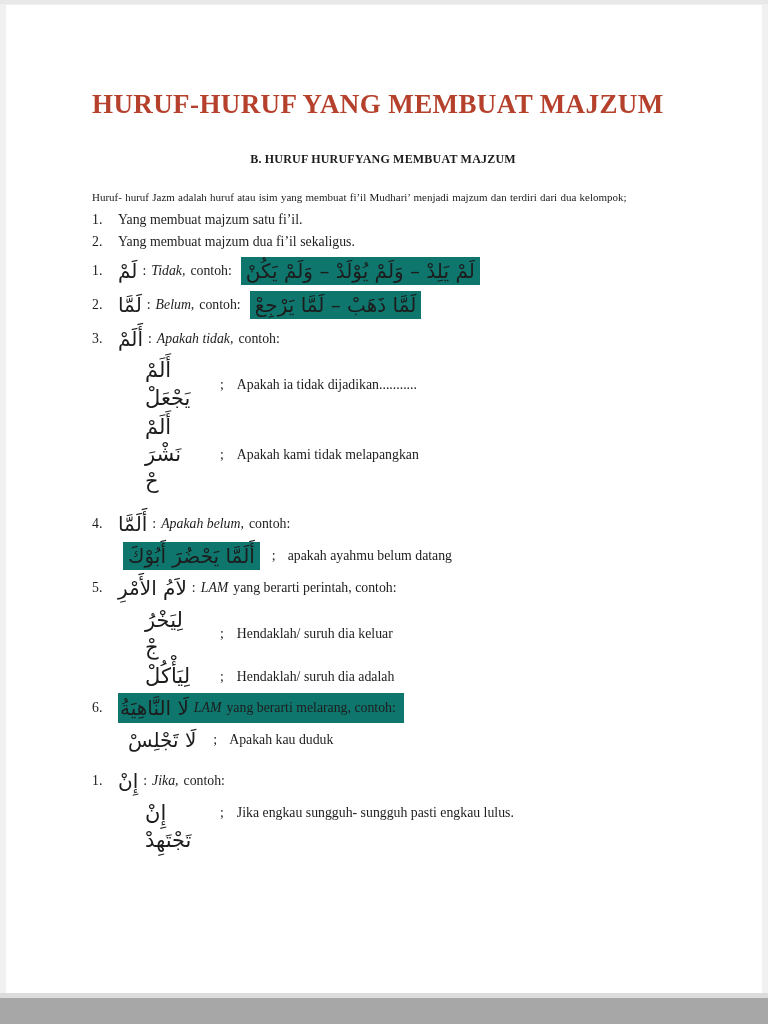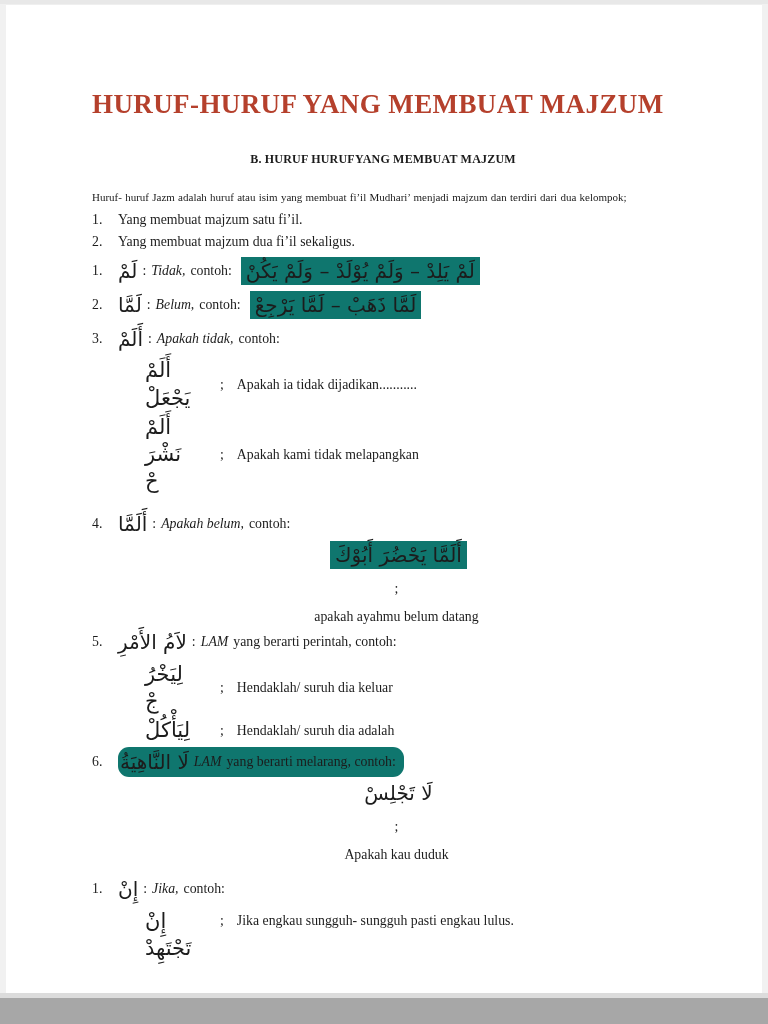--- a/index.html
+++ b/index.html
@@ -20,29 +20,29 @@
   .shead{font-size:13.8px;margin:14px 0 0;line-height:1.6;}
   .shead.bold{font-weight:bold;margin-top:24px;}
   .item{display:flex;align-items:center;gap:5px;font-size:13.8px;min-height:33px;margin-top:1px;}
   .item .num{flex:none;width:21px;}
   .mt-md{margin-top:12px;}
   .mt-sm{margin-top:10px;}
   .ar{font-family:"DejaVu Sans",sans-serif;direction:rtl;unicode-bidi:isolate;}
   .term{font-size:20px;line-height:1.3;}
   .ex{font-size:20px;line-height:1.3;padding:1px 5px;margin-left:4px;}
   .hl{background:#0f766e;}
-  .hlwrap{display:flex;align-items:center;gap:5px;padding:2px 8px 2px 2px;border-radius:11px;}
+  .hlwrap{display:flex;align-items:center;gap:5px;padding:2px 8px 2px 2px;}
   .it{font-style:italic;}
   .sub{display:flex;gap:13px;margin-left:53px;font-size:13.8px;margin-top:2px;}
   .sub.va-center{align-items:center;}
   .sub.va-top{align-items:flex-start;}
   .sub.va-top .sep,.sub.va-top .trans{padding-top:5px;}
   .arcol{min-width:62px;display:flex;flex-direction:column;}
   .arline{font-family:"DejaVu Sans",sans-serif;direction:rtl;unicode-bidi:isolate;font-size:21px;line-height:1.3;text-align:left;}
-  .exline{display:flex;align-items:center;gap:12px;margin-left:27px;min-height:30px;font-size:13.8px;flex-direction:column;}
+  .exline{display:flex;align-items:center;gap:12px;margin-left:27px;min-height:30px;font-size:13.8px;}
 </style>
 </head>
 <body>
 
 <div class="viewport">
   <div class="edge left"></div>
   <div class="edge right"></div>
 
   <div class="content">
 

